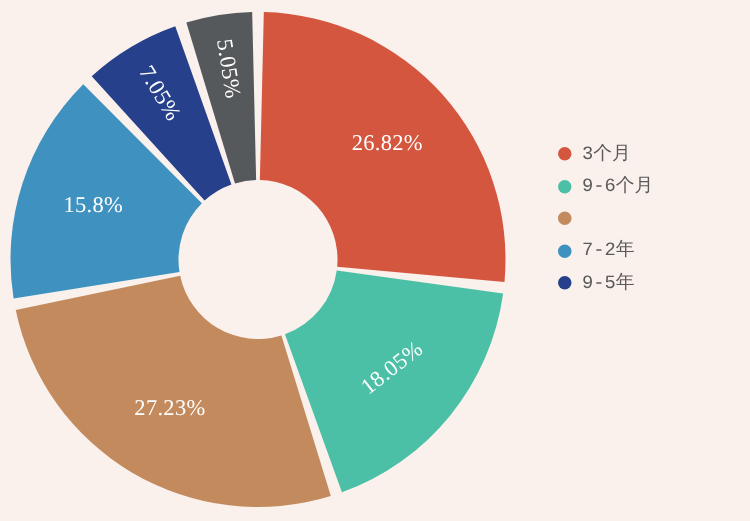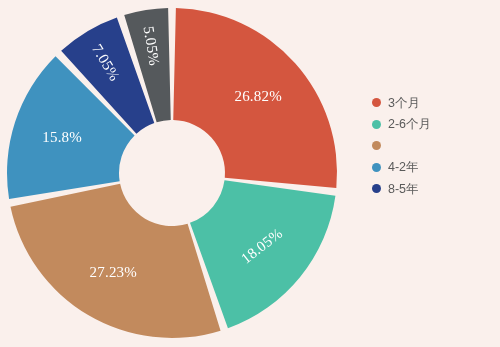--- a/index.html
+++ b/index.html
@@ -46,21 +46,21 @@
     height: 21.5px;
   }
   .legend-swatch {
     width: 9px;
     height: 9px;
     border-radius: 50%;
     margin-right: 7px;
     flex: 0 0 auto;
   }
   .legend-label {
-    font-family: Liberation Sans, sans-serif;
+    font-family: Liberation Mono, monospace;
     font-size: 12.5px;
     color: #5a5a5a;
     white-space: nowrap;
     line-height: 1;
   }
 </style>
 </head>
 <body style="background: rgb(250, 240, 236);">
 
 <div id="chart-root">
@@ -83,27 +83,27 @@
       </g>
   </svg>
 
   <div class="legend" id="legend-root">
       <div class="legend-item">
         <span class="legend-swatch" style="background: rgb(212, 86, 63);"></span>
         <span class="legend-label">3个月</span>
       </div>
       <div class="legend-item">
         <span class="legend-swatch" style="background: rgb(76, 192, 166);"></span>
-        <span class="legend-label">2-6个月</span>
+        <span class="legend-label">9-6个月</span>
       </div>
       <div class="legend-item">
         <span class="legend-swatch" style="background: rgb(194, 138, 93);"></span>
       </div>
       <div class="legend-item">
         <span class="legend-swatch" style="background: rgb(63, 146, 191);"></span>
-        <span class="legend-label">4-2年</span>
+        <span class="legend-label">7-2年</span>
       </div>
       <div class="legend-item">
         <span class="legend-swatch" style="background: rgb(39, 64, 139);"></span>
-        <span class="legend-label">8-5年</span>
+        <span class="legend-label">9-5年</span>
       </div>
     </div>
 </div>
 
 </body></html>

